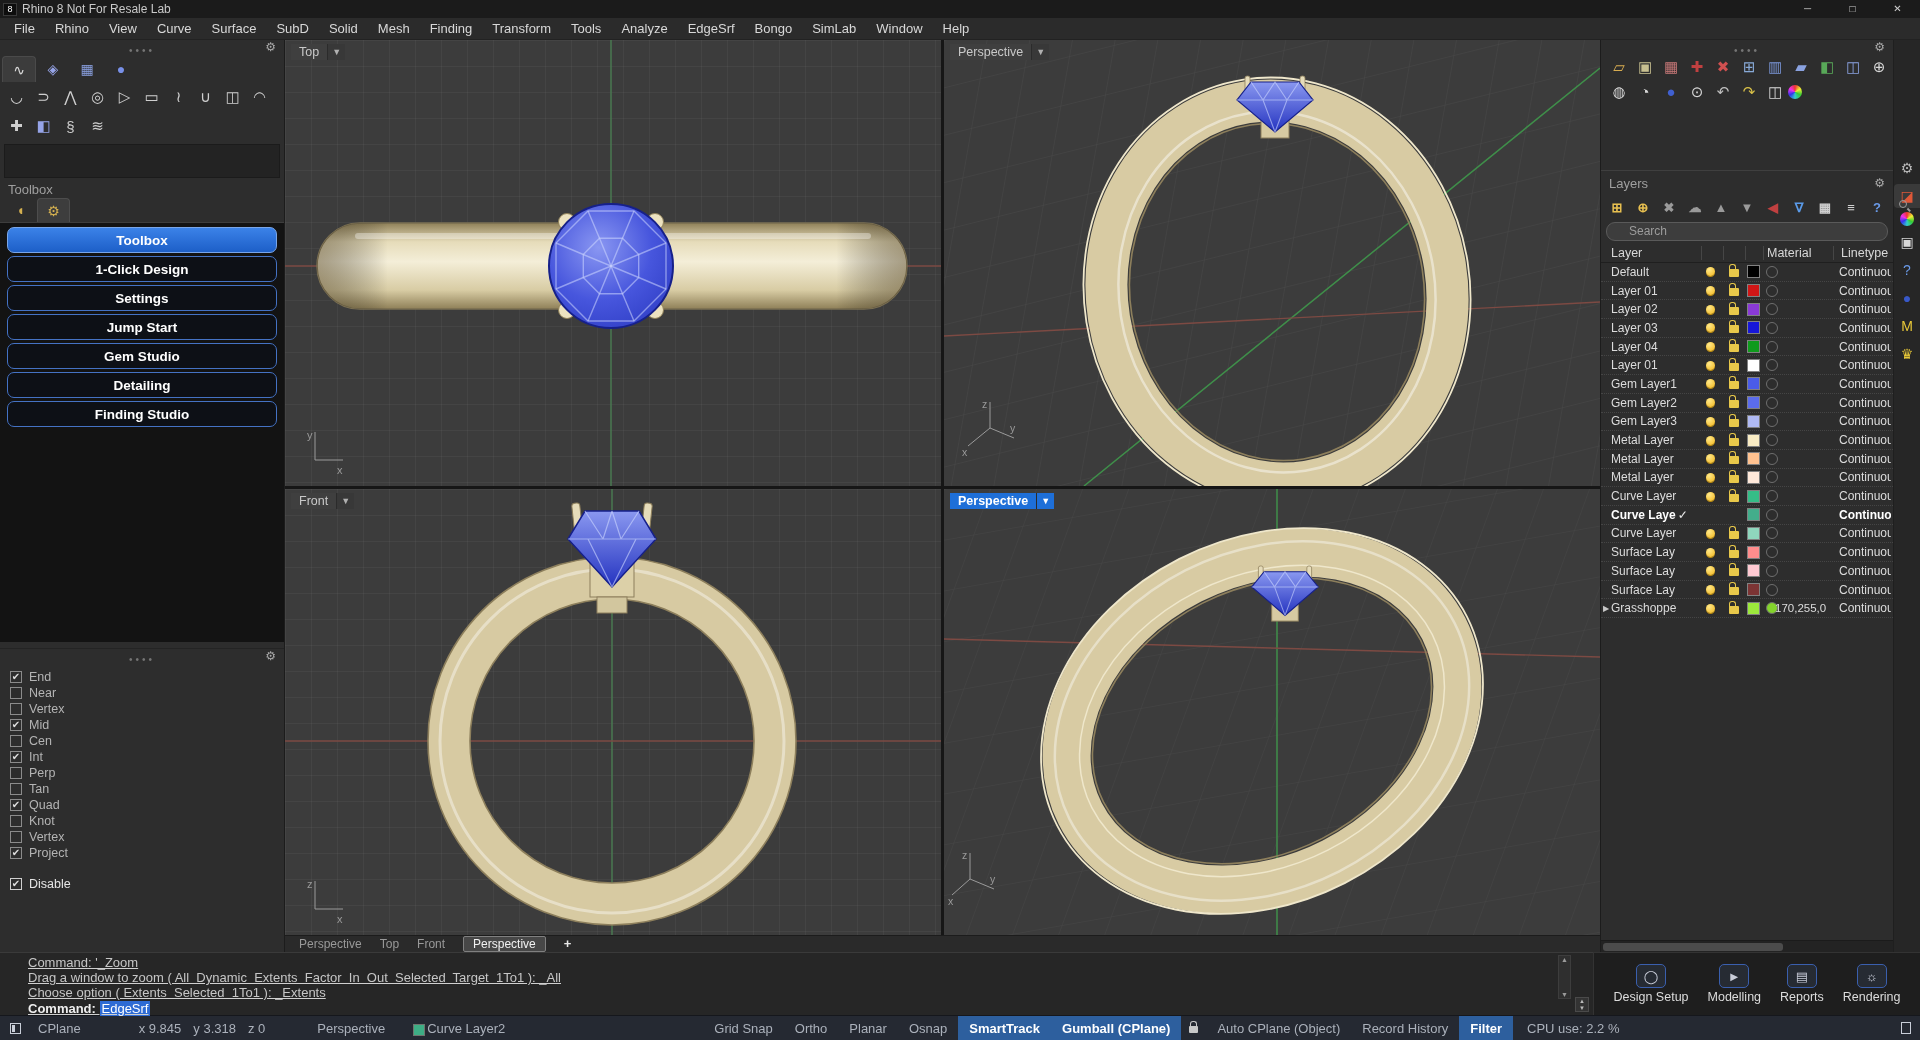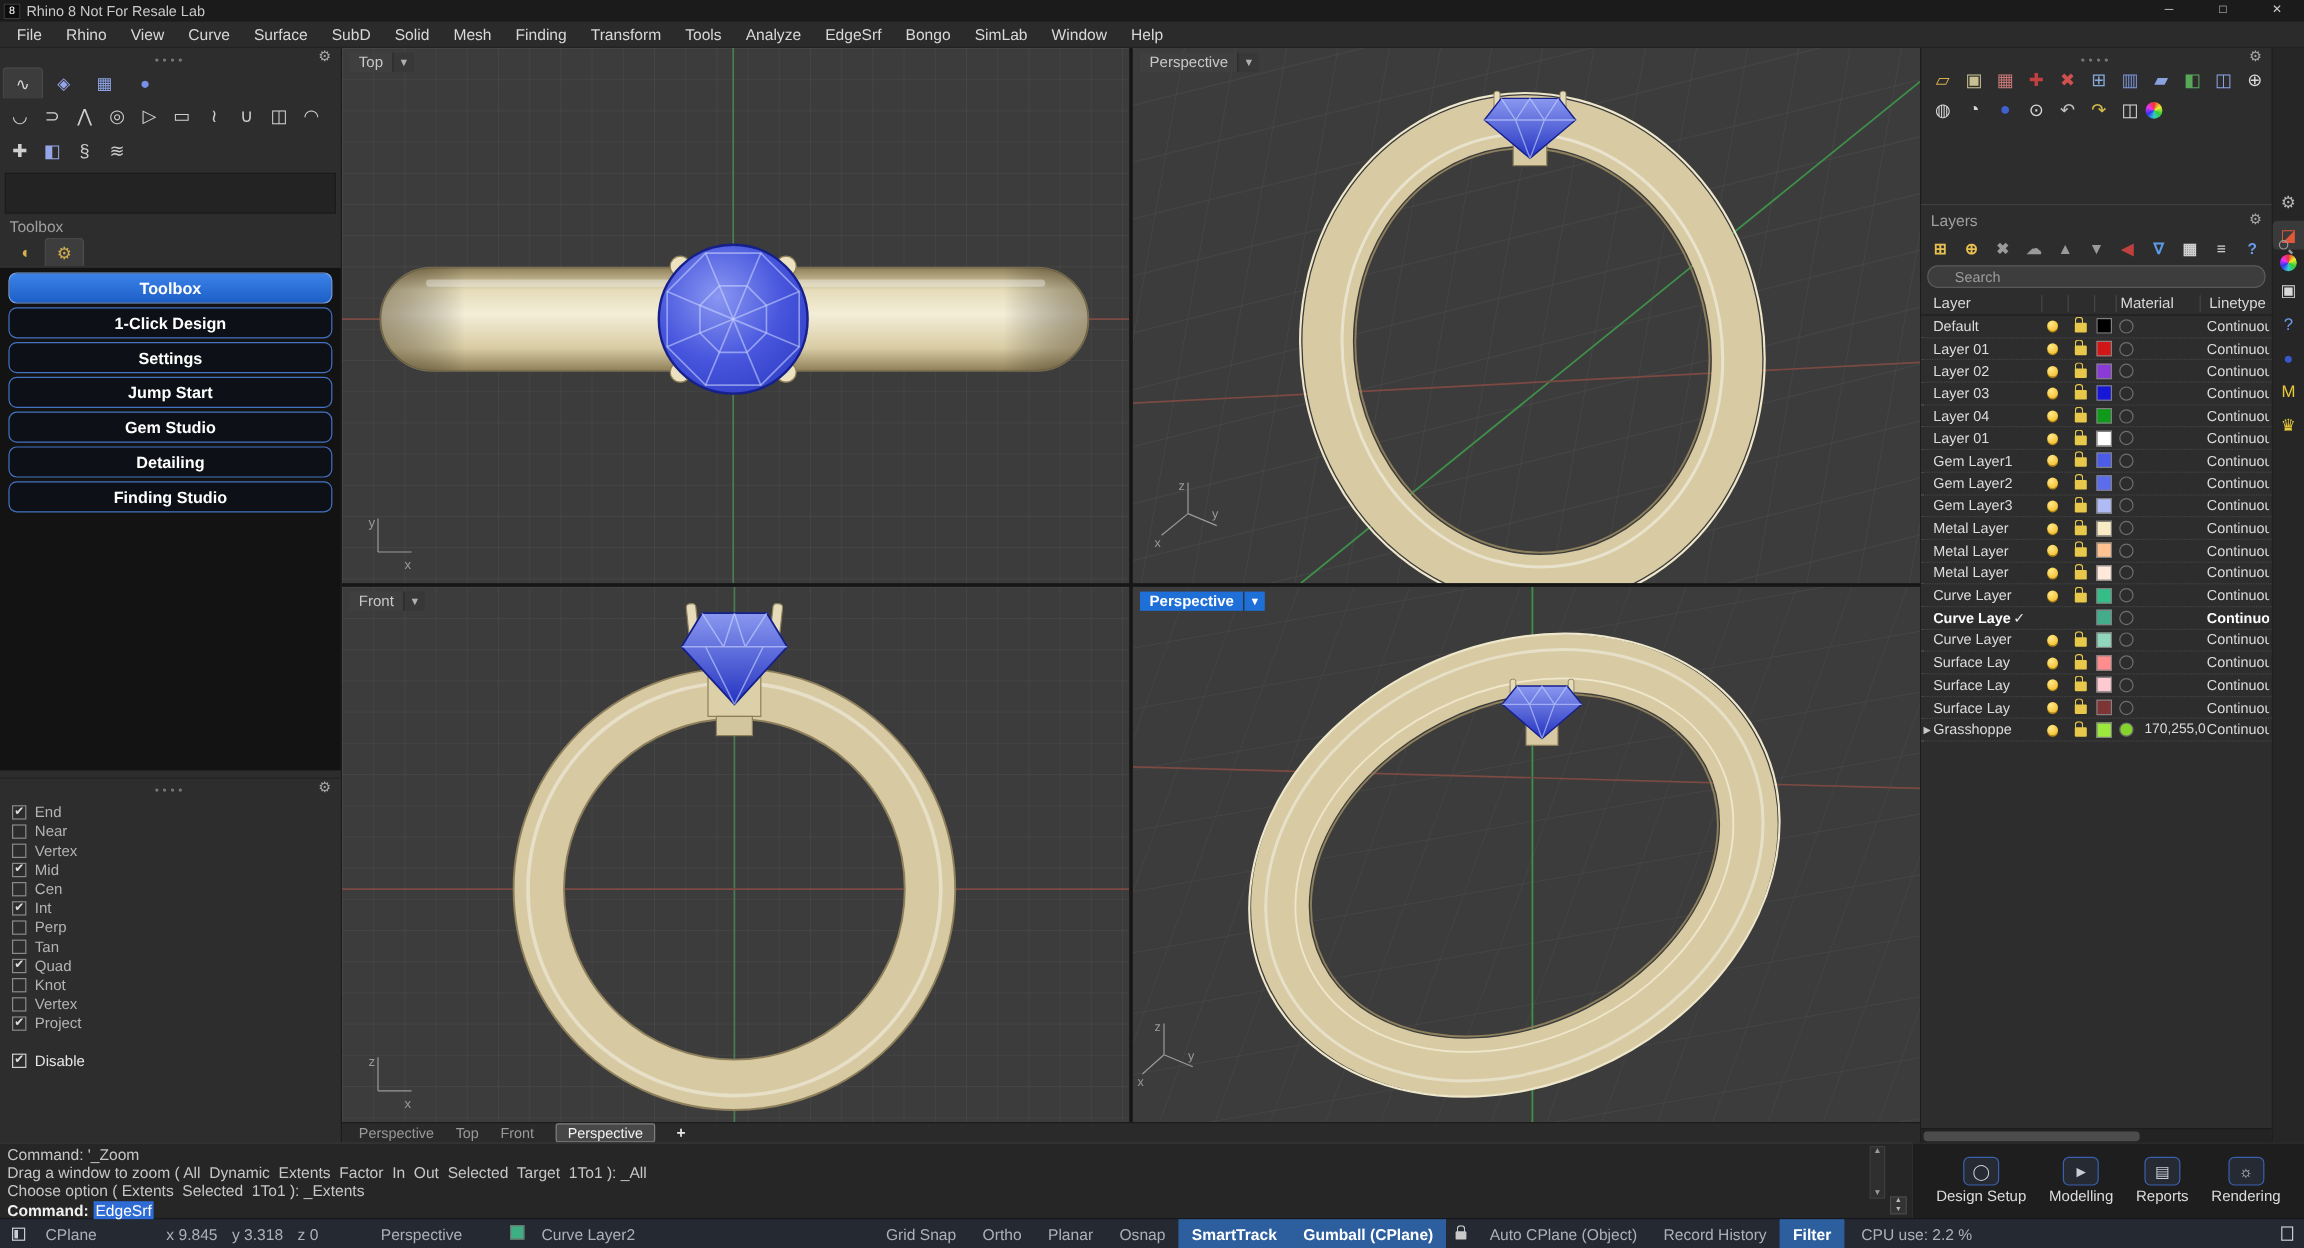--- a/index.html
+++ b/index.html
@@ -78,21 +78,21 @@
   .vp-tabs { height:17px; background:#2a2a2a; display:flex; align-items:center; padding-left:14px;
     border-top:1px solid #1c1c1c; }
   .vp-tab { font-size:12px; color:#999; margin-right:18px; line-height:14px; }
   .vp-tab[data-active="true"] { background:#474747; border:1px solid #808080; border-radius:2px;
     color:#f2f2f2; padding:0 9px; }
   .vp-tab-add { color:#e8e8e8; font-weight:bold; font-size:13px; }
 
   
   .bottomrow { display:flex; height:63px; }
   .cmd-area { width:1593px; flex:none; background:#262626; border-top:1px solid #3a3a3a; position:relative;
-    padding:2px 6px; }
+    padding:2px 28px;text-decoration:underline; }
   .cmd-line { font-size:13px; line-height:15px; color:#c6c6c6; white-space:pre; }
   .cmd-input { font-size:13px; line-height:16px; color:#efefef; font-weight:bold; margin-top:1px; }
   .cmd-sel { background:#2e6bd4; color:#fff; font-weight:normal; padding:0 2px; }
   .cmd-rail { position:absolute; right:22px; top:2px; width:13px; height:44px; background:#2f2f2f;
     border:1px solid #3d3d3d; display:flex; flex-direction:column; align-items:center; justify-content:space-between;
     font-size:7px; color:#9a9a9a; }
   .cmd-stepper { position:absolute; right:4px; bottom:3px; width:14px; height:15px; background:#333;
     border:1px solid #4a4a4a; display:flex; flex-direction:column; align-items:center; justify-content:center;
     font-size:6px; color:#bbb; line-height:7px; }
   .app-box { flex:1; background:#1e1e1e; border-top:1px solid #333; border-left:1px solid #333;
@@ -103,21 +103,21 @@
   .app-btn .abtn-label { font-size:12.5px; color:#dcdcdc; margin-top:2px; }
 
   
   .statusbar { height:25px; background:#252932; border-top:1px solid #15171c; display:flex; align-items:center;
     font-size:13px; color:#abb1bb; }
   .sb-winicon { width:11px; height:11px; border:1px solid #c9ced8; margin:0 0 0 10px; position:relative; }
   .sb-winicon::after { content:""; position:absolute; left:1px; top:1px; width:3px; height:7px; background:#c9ced8; }
   .sb-cplane { margin-left:17px; }
   .sb-coords { margin-left:58px; display:flex; gap:12px; }
   .sb-units { margin-left:52px; }
-  .sb-layerchip { margin-left:40px; display:flex; align-items:flex-start; gap:14px; }
+  .sb-layerchip { margin-left:28px; display:flex; align-items:flex-end; gap:2px; }
   .sb-swatch { width:12px; height:12px; border:1px solid #6f756f; }
   .sb-toggles-a { margin-left:198px; display:flex; }
   .sb-toggles-b, .sb-toggles-a { display:flex; }
   .sb-toggle { padding:0 11px; line-height:25px; }
   .sb-toggle[data-active="true"] { background:#2d5f9e; color:#fff; font-weight:bold; }
   .sb-lock { width:9px; height:7px; background:#c8c8c8; border-radius:1px; position:relative; margin:3px 8px 0 8px; }
   .sb-lock::before { content:""; position:absolute; top:-5px; left:1px; width:5px; height:5px;
     border:1.5px solid #c8c8c8; border-bottom:none; border-radius:3px 3px 0 0; }
   .sb-cpu { margin-left:14px; }
   .sb-righticon { margin-left:auto; margin-right:9px; width:10px; height:12px; border:1px solid #c9ced8; }
@@ -153,21 +153,21 @@
   .lr-namewrap { width:96px; flex:none; white-space:nowrap; overflow:hidden; display:flex; align-items:center; }
   .layer-row[data-current="true"] .lr-name { font-weight:bold; color:#fff; }
   .lr-check { color:#e8e8e8; font-size:12px; margin-left:2px; }
   .lr-bulb { position:absolute; left:105px; width:9px; height:9px; border-radius:50%;
     background:radial-gradient(circle at 35% 30%, #ffe98a, #f2b418); box-shadow:0 1px 0 #b88a10; }
   .lr-lock { position:absolute; left:128px; width:10px; height:8px; background:#e8c84a; border-radius:1px; margin-top:3px; }
   .lr-lock::before { content:""; position:absolute; top:-5px; left:0px; width:5px; height:5px;
     border:1.5px solid #e8c84a; border-bottom:none; border-radius:3px 3px 0 0; }
   .lr-swatch { position:absolute; left:146px; width:13px; height:13px; border:1px solid #818181; }
   .lr-mat { position:absolute; left:165px; width:12px; height:12px; border:1.5px solid #6e6e6e; border-radius:50%; }
-  .lr-mattext { position:absolute; left:186px; width:54px; font-size:11.5px; overflow:hidden; white-space:nowrap; }
+  .lr-mattext { position:absolute; left:174px; width:54px; font-size:11.5px; overflow:hidden; white-space:nowrap; }
   .lr-linetype { position:absolute; left:238px; white-space:nowrap; overflow:hidden; width:52px; }
   .layer-row[data-current="true"] .lr-linetype { font-weight:bold; color:#fff; }
   .lyp-fill { flex:1; }
   .lyp-hscroll { height:12px; background:#232323; border-top:1px solid #1b1b1b; position:relative; }
   .lyp-hthumb { position:absolute; left:2px; top:2px; width:180px; height:8px; background:#4c4c4c; border-radius:3px; }
 
   .right-strip { flex:1; background:#262626; border-left:1px solid #1f1f1f; display:flex; flex-direction:column;
     align-items:center; padding-top:116px; }
   .strip-icon { width:26px; height:24px; display:flex; align-items:center; justify-content:center;
     font-size:14px; margin-bottom:4px; border-radius:4px 0 0 4px; }

